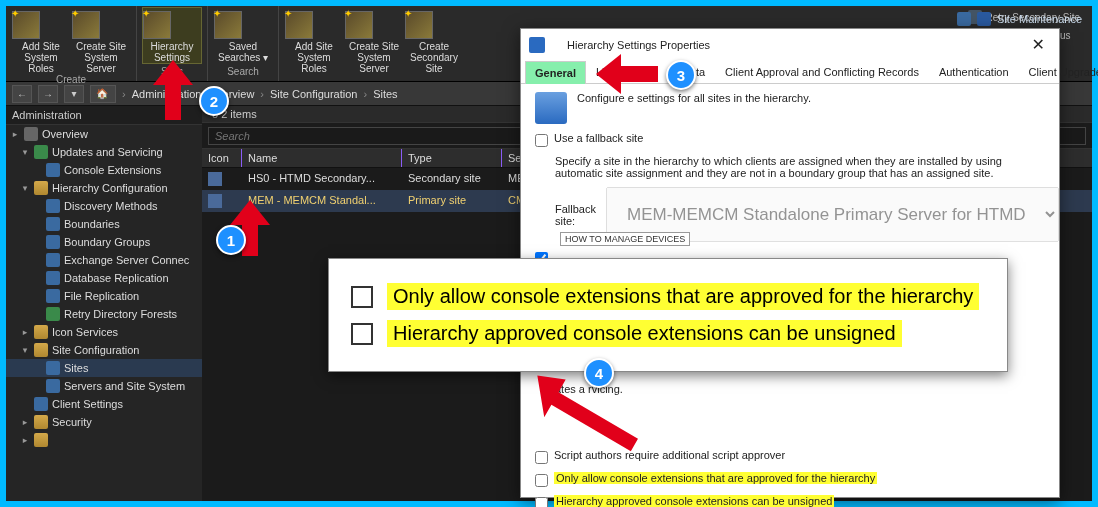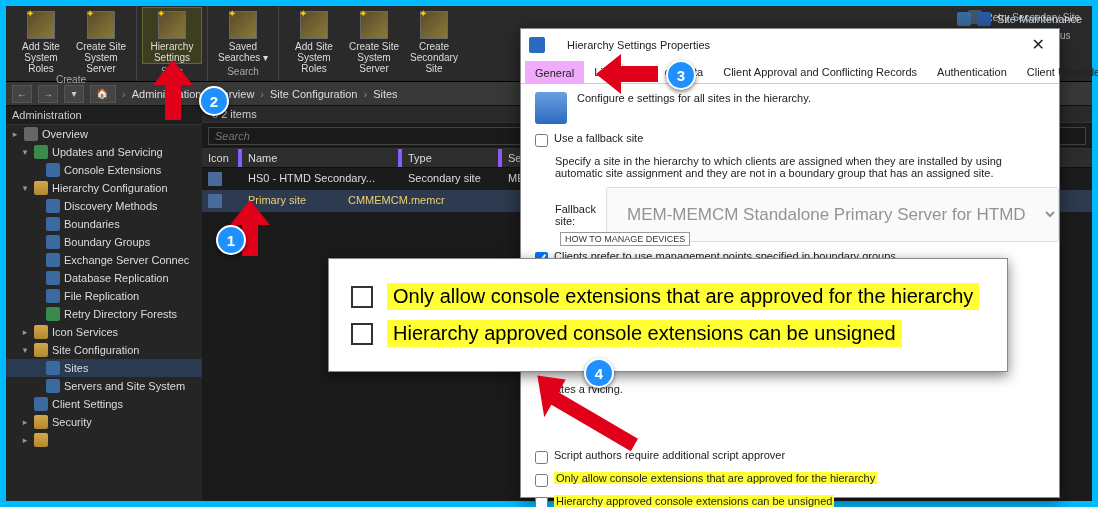--- a/index.html
+++ b/index.html
@@ -3,21 +3,21 @@
 <meta charset="utf-8">
 <style>
 * { margin: 0; padding: 0; box-sizing: border-box; font-family: "Segoe UI", Tahoma, sans-serif; }
 body { background: #00baff; width: 1098px; height: 507px; overflow: hidden; position: relative; }
 .frame { position: absolute; top: 4px; left: 4px; right: 4px; bottom: 4px; background: #1b1b1b; border: 2px solid #00baff; }
 
 
 .ribbon { height: 76px; background: #2a2a2a; display: flex; border-bottom: 1px solid #000; position: relative; }
 .rgroup { display: flex; flex-direction: column; align-items: center; border-right: 1px solid #444; padding: 2px 6px; }
 .rbtns { display: flex; gap: 2px; }
-.rbtn { display: flex; flex-direction: column; align-items: center; justify-content: flex-start; width: 58px; padding-top: 3px; cursor: pointer; font-size: 10px; color: #ddd; text-align: center; line-height: 1.1; }
+.rbtn { display: flex; flex-direction: column; justify-content: flex-start; width: 58px; padding-top: 3px; cursor: pointer; font-size: 10px; color: #ddd; text-align: center; line-height: 1.1; }
 .rbtn.sel { background: #3d3d1f; outline: 1px solid #666633; }
 .ricon { width: 28px; height: 28px; background: linear-gradient(135deg,#5a4a2a,#8a7a3a); border: 1px solid #666; margin-bottom: 2px; position: relative; }
 .ricon::before { content: "✦"; position: absolute; top: -4px; left: -2px; color: #ffcc00; font-size: 10px; }
 .rglabel { font-size: 10px; color: #aaa; margin-top: auto; padding-bottom: 2px; }
 .rsmall { display: flex; gap: 4px; align-items: center; font-size: 10px; color: #bbb; padding: 1px 6px; }
 .rsmallicon { width: 14px; height: 14px; background: #456; border-radius: 2px; }
 .ribbonright { margin-left: auto; display: flex; flex-direction: column; gap: 2px; padding: 3px 6px; }
 
 
 .crumbbar { height: 24px; background: #383838; display: flex; align-items: center; padding: 0 6px; font-size: 11px; color: #ddd; gap: 6px; border-bottom: 1px solid #111; }
@@ -40,35 +40,35 @@
 .nicon.green { background: #3a8a4a; }
 .nicon.grey { background: #666; }
 .ind1 { padding-left: 14px; } .ind2 { padding-left: 26px; }
 
 
 .content { flex: 1; background: #1b1b1b; display: flex; flex-direction: column; }
 .countbar { background: #2a2a2a; color: #ccc; font-size: 11px; padding: 2px 10px; border-bottom: 1px solid #333; }
 .searchbar { padding: 3px 6px; border-bottom: 1px solid #333; }
 .searchbar input { width: 100%; background: #1a1a1a; border: 1px solid #444; color: #ccc; font-size: 11px; padding: 2px 6px; font-style: italic; }
 .thead { display: flex; background: #2d2d2d; color: #ddd; font-size: 11px; border-bottom: 1px solid #111; }
-.th { padding: 3px 6px; border-right: 4px solid #8b5cf6; }
+.th { padding: 3px 6px; border-right: 1px solid #8b5cf6; }
 .trow { display: flex; font-size: 11px; color: #ddd; padding: 2px 0; cursor: pointer; }
 .trow.sel { background: #2d3a4f; color: #f0d070; }
 .td { padding: 2px 6px; white-space: nowrap; overflow: hidden; text-overflow: ellipsis; }
 .c-icon { width: 40px; } .c-name { width: 160px; } .c-type { width: 100px; } .c-server { width: 170px; }
 .rowicon { width: 14px; height: 14px; background: #4a6a9a; display: inline-block; vertical-align: middle; }
 
 
 .dialog { position: absolute; top: 28px; left: 520px; width: 540px; height: 470px; background: #fff; border: 1px solid #888; font-size: 11px; color: #222; box-shadow: 0 4px 16px rgba(0,0,0,.5); }
 .dtitlebar { display: flex; align-items: center; padding: 6px 8px; gap: 22px; }
 .dticon { width: 16px; height: 16px; background: #2a6ac0; border-radius: 2px; }
 .dclose { margin-left: auto; font-size: 16px; cursor: pointer; padding: 0 6px; }
 .tabs { display: flex; border-bottom: 1px solid #ccc; padding: 0 4px; }
 .tab { padding: 5px 9px; border: 1px solid transparent; border-bottom: none; cursor: pointer; white-space: nowrap; font-size: 11px; }
-.tab.active { border-color: #ccc; background: #f0abfc; position: relative; top: 1px; }
+.tab.active { border-color: #ccc; background: #86efac; position: relative; top: 1px; font-weight: bold; }
 .dbody { padding: 8px 14px; display: flex; flex-direction: column; gap: 8px; }
 .introrow { display: flex; gap: 10px; align-items: flex-start; }
 .introicon { width: 32px; height: 32px; background: linear-gradient(#6aa0e0,#2a6ac0); border-radius: 3px; flex-shrink: 0; }
 .chk { display: flex; gap: 6px; align-items: flex-start; }
 .chk input { margin-top: 2px; }
 .fbrow { display: flex; align-items: center; gap: 10px; }
 .fbrow select { flex: 1; font-size: 17px; padding: 16px; color: #666; }
 .small { font-size: 11px; color: #222; }
 .hlb { background: #ffff33; display: inline-block; padding: 0 2px; }
 
@@ -289,20 +289,21 @@
       </div>
       <div id="tbody">
           <div class="trow">
             <div class="td c-icon"><span class="rowicon"></span></div>
             <div class="td c-name">HS0 - HTMD Secondary...</div>
             <div class="td c-type">Secondary site</div>
             <div class="td c-server">MEMCMSecondary.</div>
           </div>
           <div class="trow sel">
             <div class="td c-icon"><span class="rowicon"></span></div>
+            <div class="td c-name">MEM - MEMCM Standal...</div>
             <div class="td c-type">Primary site</div>
             <div class="td c-server">CMMEMCM.memcr</div>
           </div>
         </div>
     </div>
   </div>
 </div>
 
 <div class="dialog">
   <div class="dtitlebar">
@@ -328,21 +329,20 @@
         <input type="checkbox" style="">
         <span class="small">Use a fallback site</span>
       </div>
     <div class="small" style="margin-left:20px">Specify a site in the hierarchy to which clients are assigned when they are installed by using automatic site assignment and they are not in a boundary group that has an assigned site.</div>
     <div class="fbrow" style="margin-left:20px">
       <span class="small">Fallback site:</span>
       <select disabled=""><option>MEM-MEMCM Standalone Primary Server for HTMD</option></select>
     </div>
     <div class="chk">
         <input type="checkbox" checked="" style="">
-        <span class="small">Clients prefer to use management points specified in boundary groups</span>
       </div>
     <div style="height:110px"></div>
     <div class="small" style="margin-left:20px; position:relative; top:-8px">ates a     rvicing.</div>
     <div style="height:30px"></div>
     <div class="chk">
         <input type="checkbox" style="">
         <span class="small">Script authors require additional script approver</span>
       </div>
     <div class="chk">
         <input type="checkbox" style="">

